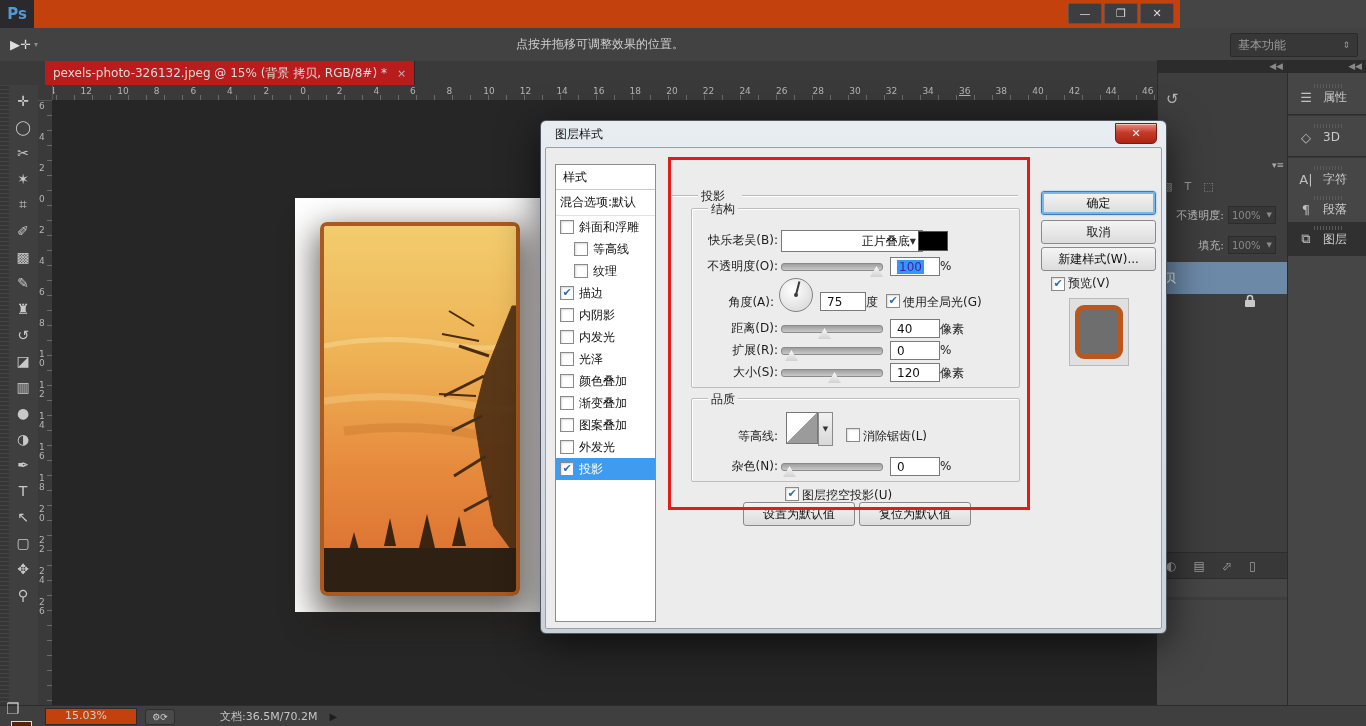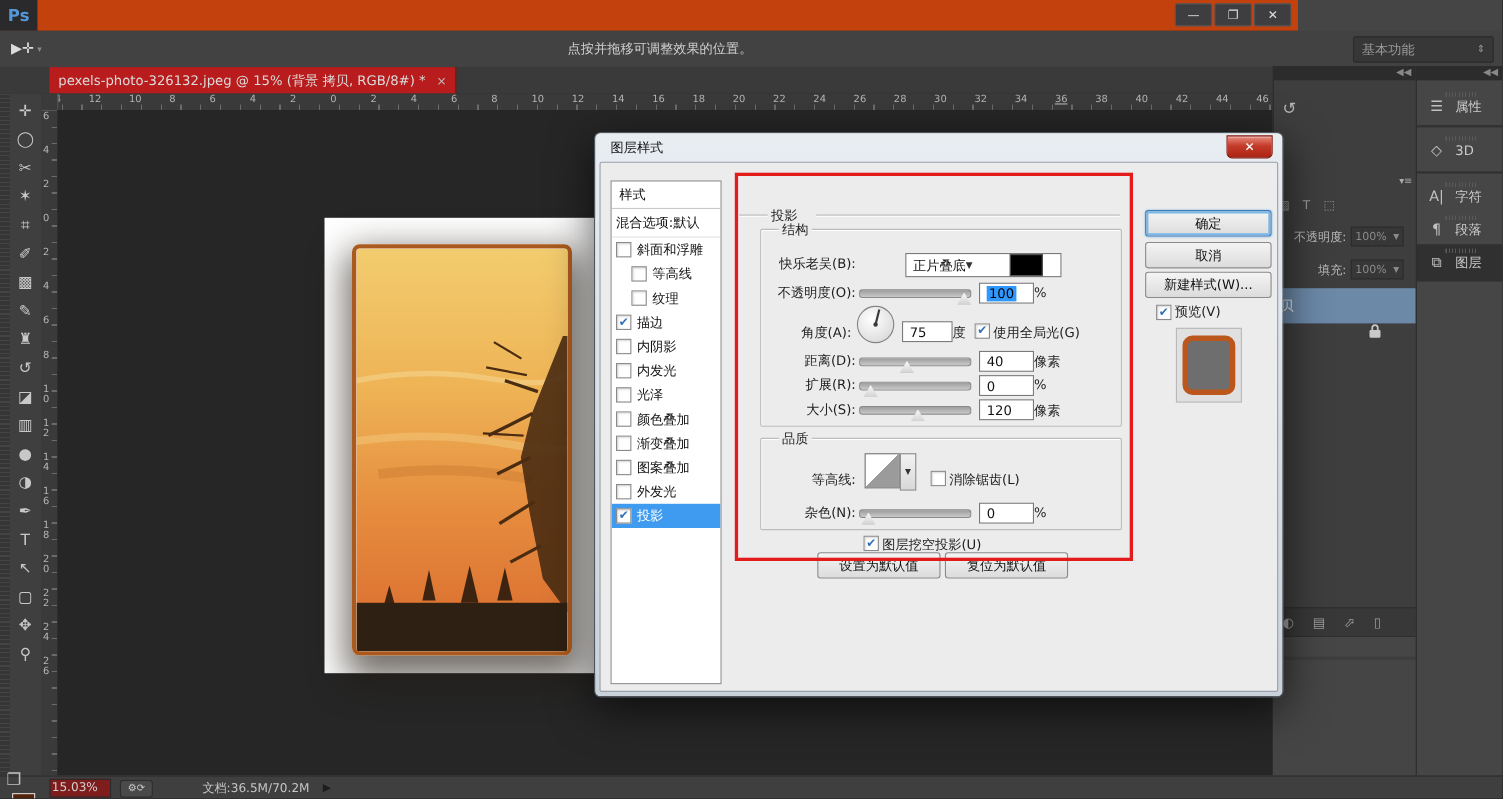--- a/index.html
+++ b/index.html
@@ -81,22 +81,22 @@
   .dock-item{position:absolute;left:0;width:79px;height:34px;display:flex;align-items:center;gap:8px;
              padding-left:9px;box-sizing:border-box;color:#cacaca;font-size:12px;}
   .dock-item .dicon{width:18px;text-align:center;color:#c0c0c0;font-size:13px;}
   .dock-item.active{background:#303030;}
   .dock-sep{position:absolute;left:0;width:79px;height:1px;background:#383838;border-top:1px solid #2d2d2d;}
   .dock-grip{position:absolute;left:26px;width:28px;height:4px;
      background-image:repeating-linear-gradient(90deg,#5a5a5a 0 1px,transparent 1px 3px);}
   
   #statusbar{position:absolute;left:0;top:705px;width:1366px;height:21px;background:#3f3f3f;
              border-top:1px solid #2c2c2c;display:flex;align-items:center;color:#c5c5c5;}
-  #zoom-field{margin-left:45px;width:52px;height:15px;background:#7f1d1d;border:1px solid #2b2b2b;
-              padding:0 1px;font-size:11px;color:#cfcfcf;}
+  #zoom-field{margin-left:45px;width:52px;height:15px;background:#c2410c;border:1px solid #2b2b2b;
+              padding:0 19px;font-size:11px;color:#cfcfcf;}
   #status-gear{margin-left:8px;width:28px;height:14px;background:#4a4a4a;border:1px solid #2d2d2d;
                border-radius:3px;font-size:9px;display:flex;align-items:center;justify-content:center;color:#ccc;}
   #doc-size{margin-left:45px;font-size:11px;}
   #status-arrow{margin-left:12px;color:#1d1d1d;font-size:10px;}
   
   #dialog{position:absolute;left:540px;top:120px;width:625px;height:512px;border-radius:6px;
           background:linear-gradient(#e8edf2,#c9d1da);border:1px solid #50565e;
           box-shadow:0 10px 40px rgba(0,0,0,.65);color:#1c1c1c;}
   #dlg-title{position:absolute;left:0;top:0;width:100%;height:26px;display:flex;align-items:center;
              padding-left:14px;box-sizing:border-box;font-size:12px;color:#141414;}
@@ -124,25 +124,25 @@
   .legend-text{position:absolute;font-size:12px;color:#1c1c1c;background:#ececec;padding:0 3px;}
   .fieldset{position:absolute;border:1px solid #bdbdbd;box-shadow:inset 1px 1px 0 #fff;border-radius:2px;}
   .prow{position:absolute;height:20px;display:flex;align-items:center;}
   .plabel{position:absolute;text-align:right;font-size:12px;color:#1c1c1c;}
   .track{position:absolute;width:100px;height:6px;border-radius:3px;
          background:linear-gradient(#9e9e9e,#c9c9c9);border:1px solid #8b8b8b;top:7px;}
   .thumb{position:absolute;top:2px;width:13px;height:11px;background:linear-gradient(#fafafa,#d2d2d2);
          clip-path:polygon(50% 0,100% 100%,0 100%);filter:drop-shadow(0 1px 1px rgba(0,0,0,.4));}
   .vbox{position:absolute;width:42px;height:17px;background:#fff;border:1px solid #7a7a7a;
         font-size:12px;color:#111;display:flex;align-items:center;padding-left:6px;top:1px;}
-  .vbox .hl{background:#3097fd;color:#000000;padding:0 2px;}
+  .vbox .hl{background:#3097fd;color:#4c1d95;padding:0 2px;}
   .unit{position:absolute;font-size:12px;color:#1c1c1c;top:3px;}
   #blend-dd{position:absolute;left:235px;top:0;width:128px;height:20px;background:#fff;
-            border:1px solid #7a7a7a;display:flex;align-items:center;justify-content:flex-start;
-            padding:0 6px;font-size:12px;color:#111;margin-left:42px;}
+            border:1px solid #7a7a7a;display:flex;align-items:center;justify-content:flex-end;
+            padding:0 6px;font-size:12px;color:#111;}
   #blend-swatch{position:absolute;left:372px;top:1px;width:28px;height:18px;background:#000;border:1px solid #555;}
   #angle-dial{position:absolute;left:233px;top:-8px;width:32px;height:32px;border-radius:50%;
               background:radial-gradient(circle at 40% 35%,#ffffff,#d2d2d2);border:1px solid #838383;}
   #angle-needle{position:absolute;left:15px;top:2px;width:2px;height:14px;background:#3a3a3a;
                 transform-origin:bottom center;transform:rotate(14deg);}
   #angle-center{position:absolute;left:14px;top:14px;width:4px;height:4px;border-radius:50%;background:#3a3a3a;}
   .w7btn{position:absolute;height:22px;background:linear-gradient(#f4f4f4,#dcdcdc);border:1px solid #8a8a8a;
          border-radius:3px;font-size:12px;color:#111;display:flex;align-items:center;justify-content:center;
          font-family:"DejaVu Sans","Liberation Sans",sans-serif;}
   .w7btn.focus{box-shadow:0 0 0 2px #79b7e8 inset,0 0 2px #79b7e8;border-color:#3f7ab5;}

